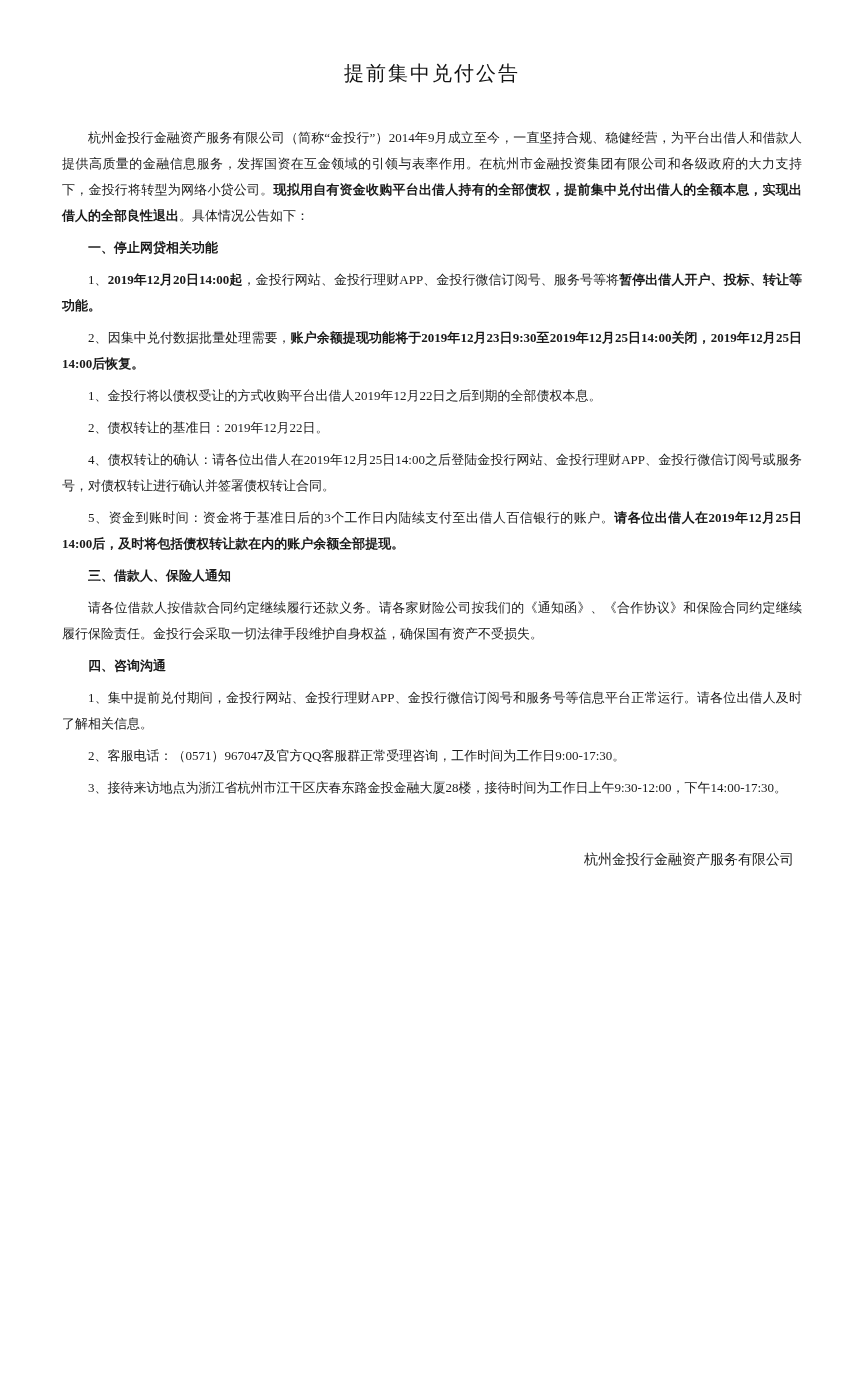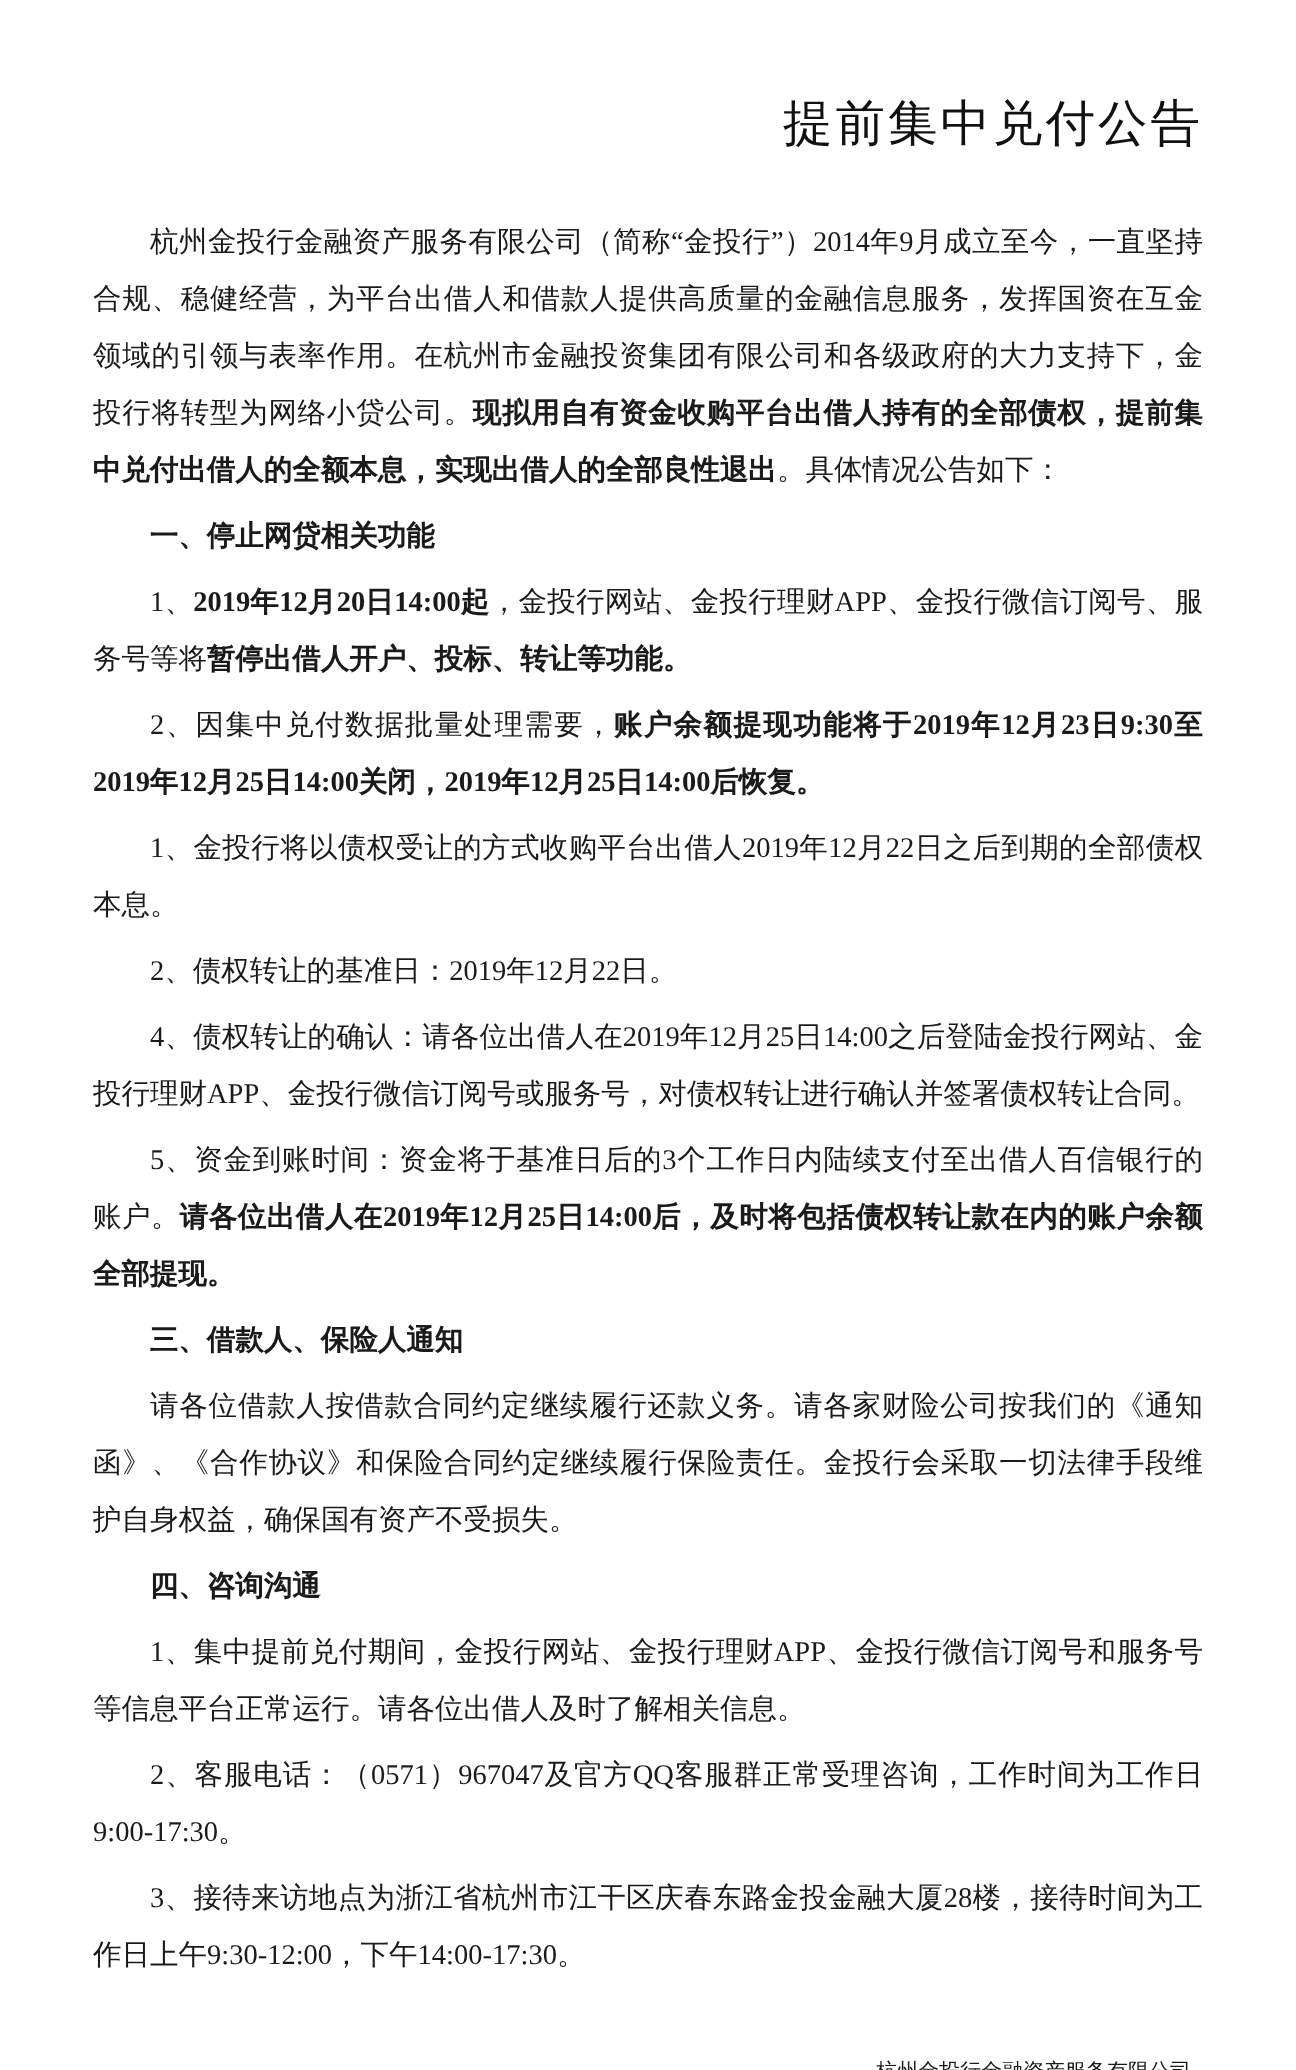--- a/index.html
+++ b/index.html
@@ -15,30 +15,30 @@
   }
   .page {
     width: 864px;
     min-height: 1380px;
     box-sizing: border-box;
     padding: 46px 62px 30px 62px;
     background: #fff;
     position: relative;
   }
   .doc-title {
-    text-align: right;
-    font-size: 33px;
+    text-align: center;
+    font-size: 20px;
     letter-spacing: 2px;
     font-weight: 400;
     margin: 14px 0 38px 0;
     color: #111;
     font-family: "Liberation Serif", "DejaVu Serif", serif;
   }
   p.para {
-    font-size: 19px;
+    font-size: 13px;
     line-height: 2.0;
     margin: 0 0 6px 0;
     text-align: justify;
     text-justify: inter-ideograph;
     text-indent: 2em;
     color: #1a1a1a;
   }
   .b {
     font-weight: bold;
   }
@@ -80,16 +80,15 @@
       <p class="para section-head"><span>三、借款人、保险人通知</span></p>
       <p class="para"><span>请各位借款人按借款合同约定继续履行还款义务。请各家财险公司按我们的《通知函》、《合作协议》和保险合同约定继续履行保险责任。金投行会采取一切法律手段维护自身权益，确保国有资产不受损失。</span></p>
       <p class="para section-head"><span>四、咨询沟通</span></p>
       <p class="para"><span>1、集中提前兑付期间，金投行网站、金投行理财APP、金投行微信订阅号和服务号等信息平台正常运行。请各位出借人及时了解相关信息。</span></p>
       <p class="para"><span>2、客服电话：（0571）967047及官方QQ客服群正常受理咨询，工作时间为工作日9:00-17:30。</span></p>
       <p class="para"><span>3、接待来访地点为浙江省杭州市江干区庆春东路金投金融大厦28楼，接待时间为工作日上午9:30-12:00，下午14:00-17:30。</span></p>
     </div>
 
   <div class="sign-block">
     <div class="sign-line">杭州金投行金融资产服务有限公司</div>
-    <div class="sign-line">2019年12月20日</div>
   </div>
 
 </div>
 
 </body></html>

